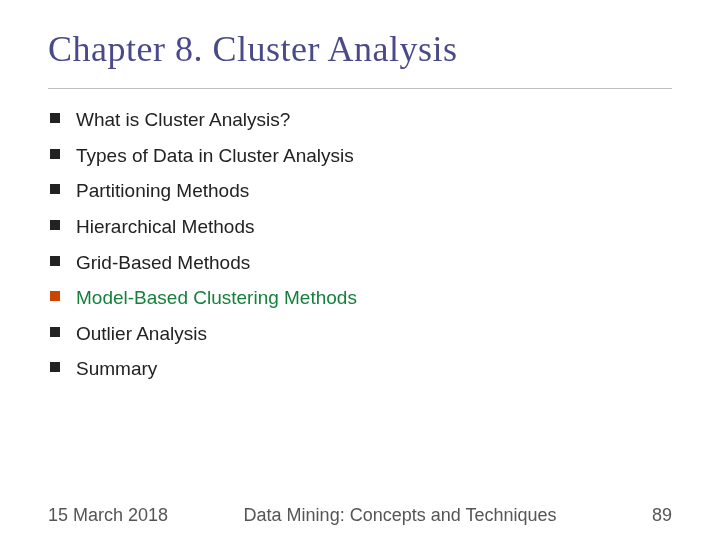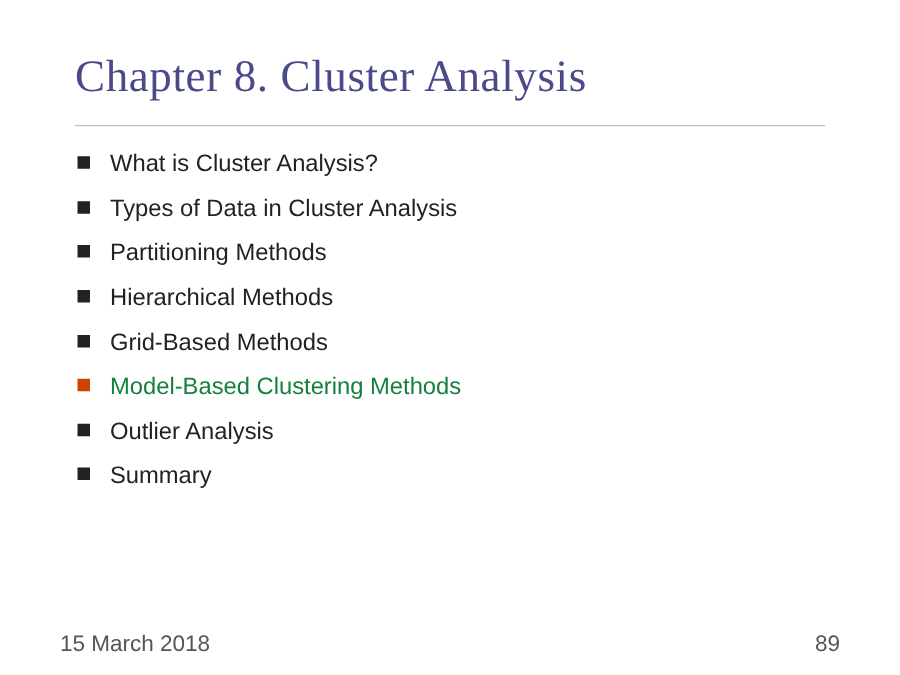--- a/index.html
+++ b/index.html
@@ -15,21 +15,21 @@
       font-family: Arial, 'Helvetica Neue', sans-serif;
       overflow: hidden;
       position: relative;
     }
 
     .slide {
       width: 720px;
       height: 540px;
       background: #ffffff;
       position: relative;
-      padding: 12px;
+      padding: 0;
     }
 
     .title-area {
       padding: 28px 48px 10px 48px;
     }
 
     .slide-title {
       font-size: 36px;
       font-weight: normal;
       color: #4a4a8a;
@@ -163,16 +163,17 @@
         </li>
         <li>
           <span class="bullet-icon"></span>
           <span class="bullet-text">Summary</span>
         </li>
       </ul>
   </div>
 
   <div class="footer">
     <span>15 March 2018</span>
+    <span class="footer-center">Data Mining: Concepts and Techniques</span>
     <span class="footer-right">89</span>
   </div>
 
 </div>
 
 </body></html>

